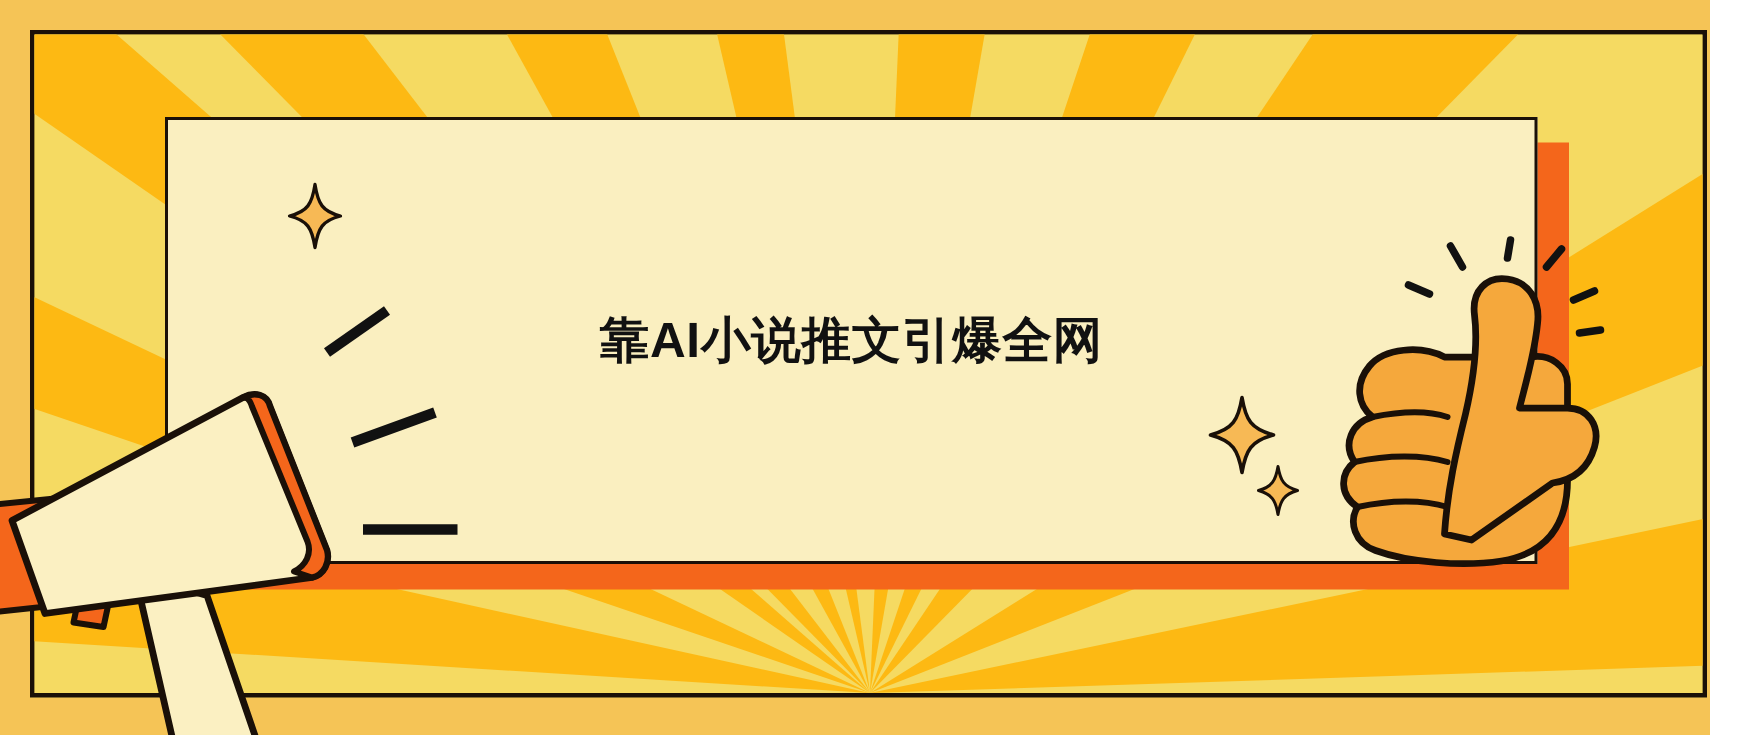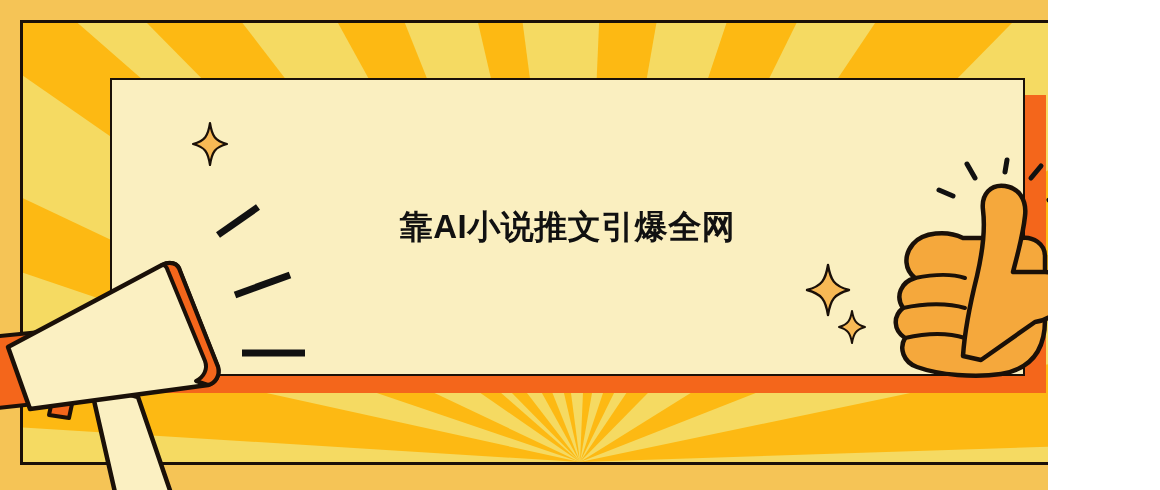--- a/index.html
+++ b/index.html
@@ -6,21 +6,21 @@
     margin: 0;
     padding: 0;
     background: #ffffff;
   }
   body {
     font-family: "Liberation Sans", sans-serif;
   }
 
   .poster {
     position: relative;
-    width: 1048px;
+    width: 1140px;
     height: 490px;
     overflow: hidden;
     background: #F5C456;
   }
 
   
   .frame {
     position: absolute;
     left: 20px;
     top: 20px;

